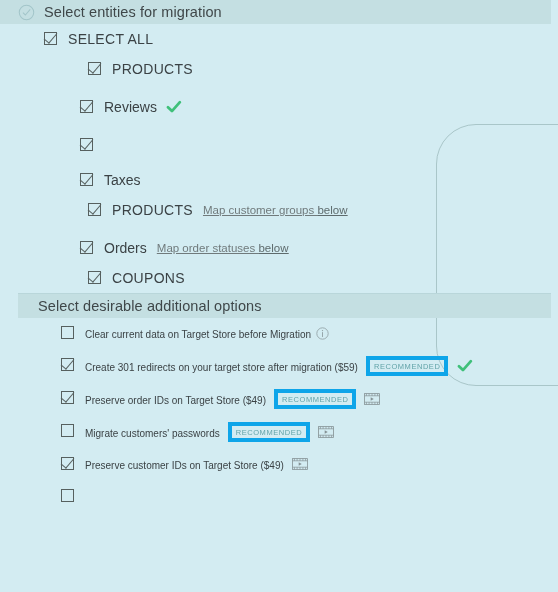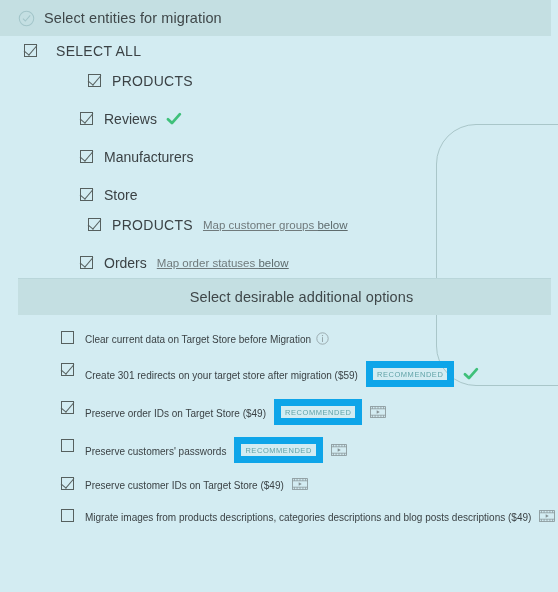--- a/index.html
+++ b/index.html
@@ -32,33 +32,32 @@
   }
 
   .content {
     position: relative;
     z-index: 1;
   }
 
   
   .section-header {
     background: #c4dfe2;
-    height: 36px;
+    height: 24px;
     display: flex;
     align-items: center;
     box-sizing: border-box;
   }
   .section-header.first {
     margin: 0 7px 0 0;
     padding-left: 18px;
   }
   .section-header.second {
-    margin: 0 7px 8px 18px;
-    padding-left: 34px;
-    justify-content: center;
+    margin: 0 7px 0 18px;
+    padding-left: 20px;
   }
   .section-header .title {
     font-size: 14.5px;
     color: #3f4749;
     letter-spacing: .1px;
   }
   .circle-check-icon {
     width: 17px;
     height: 17px;
     margin-right: 9px;
@@ -109,21 +108,21 @@
     left: 2px;
     top: -3px;
     width: 6px;
     height: 12px;
     border: solid #56605f;
     border-width: 0 1.5px 1.5px 0;
     transform: rotate(40deg);
   }
 
   
-  .lvl0 { padding-left: 24px; gap: 8px; }
+  .lvl0 { padding-left: 44px; }
   .lvl1 { padding-left: 88px; }
   .lvl2 { padding-left: 80px; margin-top: 8px; }
   .opt  { padding-left: 43px; }
 
   .tree .row .label {
     font-size: 14px;
   }
   .caps .label {
     letter-spacing: .3px;
   }
@@ -148,21 +147,21 @@
     width: 16px;
     height: 16px;
     margin-left: 9px;
     align-self: center;
     flex: 0 0 auto;
   }
 
   
   .badge {
     display: inline-block;
-    border: 7px solid #0ea5e9;
+    border: 4px solid #0ea5e9;
     color: #62a3a8;
     font-size: 7.5px;
     letter-spacing: .55px;
     padding: 2px 4px 1px 4px;
     line-height: 9px;
     margin-left: 8px;
     vertical-align: 2px;
     white-space: nowrap;
     background: transparent;
   }
@@ -213,35 +212,38 @@
       </div>
       <div class="row lvl2">
         <span class="cb checked"></span>
         <span class="label">Reviews</span>
         <svg viewBox="0 0 18 18" class="green-tick">
           <path d="M2.2 9.2 L6.7 13.6 L15.6 3.6" fill="none" stroke="#3fc07a" stroke-width="3.1" stroke-linecap="round" stroke-linejoin="round"></path>
         </svg>
       </div>
       <div class="row lvl2">
         <span class="cb checked"></span>
-        <span class="label">Manufacturers</span>
       </div>
       <div class="row lvl2">
         <span class="cb checked"></span>
-        <span class="label">Store</span>
+        <span class="label">Taxes</span>
       </div>
       <div class="row lvl1 caps">
         <span class="cb checked"></span>
         <span class="label">PRODUCTS</span>
         <span class="hint"><span>Map customer groups  </span><span class="below-link">below</span></span>
       </div>
       <div class="row lvl2">
         <span class="cb checked"></span>
         <span class="label">Orders</span>
         <span class="hint"><span>Map order statuses  </span><span class="below-link">below</span></span>
+      </div>
+      <div class="row lvl1 caps">
+        <span class="cb checked"></span>
+        <span class="label">COUPONS</span>
       </div>
     </div>
 
   <div class="divider"></div>
 
   <div class="section-header second">
     <span class="title">Select desirable additional options</span>
   </div>
 
   <div class="options-area" id="options-list">
@@ -264,46 +266,39 @@
         <div><span class="label">Preserve order IDs on Target Store ($49)</span><span class="badge">RECOMMENDED</span><svg viewBox="0 0 22 16" class="video-icon">
             <rect x="0.6" y="0.6" width="20.8" height="14.8" fill="none" stroke="#6b7476" stroke-width="1.1"></rect>
             <path d="M0.6 3.6 H21.4 M0.6 12.4 H21.4" stroke="#6b7476" stroke-width="1"></path>
             <path d="M3.3 0.6 V3.6 M7.0 0.6 V3.6 M11 0.6 V3.6 M15 0.6 V3.6 M18.7 0.6 V3.6" stroke="#6b7476" stroke-width="1"></path>
             <path d="M3.3 12.4 V15.4 M7.0 12.4 V15.4 M11 12.4 V15.4 M15 12.4 V15.4 M18.7 12.4 V15.4" stroke="#6b7476" stroke-width="1"></path>
             <path d="M9.2 5.6 L13.4 8 L9.2 10.4 Z" fill="#6b7476"></path>
           </svg></div>
       </div>
       <div class="row opt">
         <span class="cb"></span>
-        <div><span class="label">Preserve customers' passwords</span><span class="badge">RECOMMENDED</span><svg viewBox="0 0 22 16" class="video-icon">
+        <div><span class="label">Migrate customers' passwords</span><span class="badge">RECOMMENDED</span><svg viewBox="0 0 22 16" class="video-icon">
             <rect x="0.6" y="0.6" width="20.8" height="14.8" fill="none" stroke="#6b7476" stroke-width="1.1"></rect>
             <path d="M0.6 3.6 H21.4 M0.6 12.4 H21.4" stroke="#6b7476" stroke-width="1"></path>
             <path d="M3.3 0.6 V3.6 M7.0 0.6 V3.6 M11 0.6 V3.6 M15 0.6 V3.6 M18.7 0.6 V3.6" stroke="#6b7476" stroke-width="1"></path>
             <path d="M3.3 12.4 V15.4 M7.0 12.4 V15.4 M11 12.4 V15.4 M15 12.4 V15.4 M18.7 12.4 V15.4" stroke="#6b7476" stroke-width="1"></path>
             <path d="M9.2 5.6 L13.4 8 L9.2 10.4 Z" fill="#6b7476"></path>
           </svg></div>
       </div>
       <div class="row opt">
         <span class="cb checked"></span>
         <div><span class="label">Preserve customer IDs on Target Store ($49)</span><svg viewBox="0 0 22 16" class="video-icon">
             <rect x="0.6" y="0.6" width="20.8" height="14.8" fill="none" stroke="#6b7476" stroke-width="1.1"></rect>
             <path d="M0.6 3.6 H21.4 M0.6 12.4 H21.4" stroke="#6b7476" stroke-width="1"></path>
             <path d="M3.3 0.6 V3.6 M7.0 0.6 V3.6 M11 0.6 V3.6 M15 0.6 V3.6 M18.7 0.6 V3.6" stroke="#6b7476" stroke-width="1"></path>
             <path d="M3.3 12.4 V15.4 M7.0 12.4 V15.4 M11 12.4 V15.4 M15 12.4 V15.4 M18.7 12.4 V15.4" stroke="#6b7476" stroke-width="1"></path>
             <path d="M9.2 5.6 L13.4 8 L9.2 10.4 Z" fill="#6b7476"></path>
           </svg></div>
       </div>
       <div class="row opt">
         <span class="cb"></span>
-        <div><span class="label wrap">Migrate images from products descriptions, categories descriptions and blog posts descriptions ($49)</span><svg viewBox="0 0 22 16" class="video-icon">
-            <rect x="0.6" y="0.6" width="20.8" height="14.8" fill="none" stroke="#6b7476" stroke-width="1.1"></rect>
-            <path d="M0.6 3.6 H21.4 M0.6 12.4 H21.4" stroke="#6b7476" stroke-width="1"></path>
-            <path d="M3.3 0.6 V3.6 M7.0 0.6 V3.6 M11 0.6 V3.6 M15 0.6 V3.6 M18.7 0.6 V3.6" stroke="#6b7476" stroke-width="1"></path>
-            <path d="M3.3 12.4 V15.4 M7.0 12.4 V15.4 M11 12.4 V15.4 M15 12.4 V15.4 M18.7 12.4 V15.4" stroke="#6b7476" stroke-width="1"></path>
-            <path d="M9.2 5.6 L13.4 8 L9.2 10.4 Z" fill="#6b7476"></path>
-          </svg></div>
       </div>
       <div class="row opt">
         <div></div>
       </div>
     </div>
 
 </div>
 
 </body></html>

